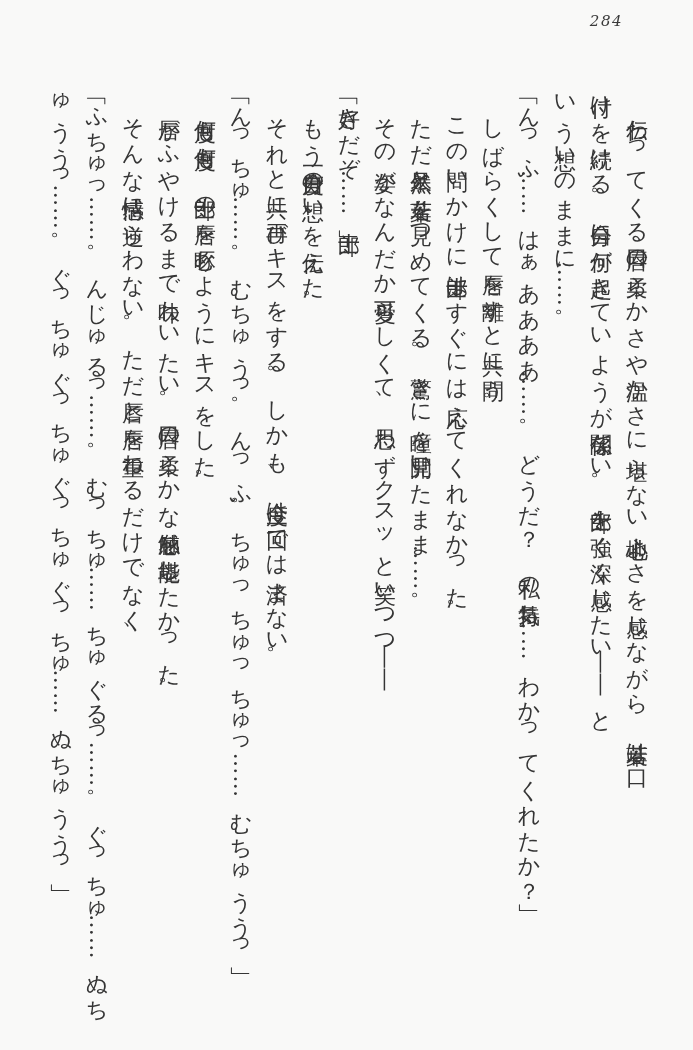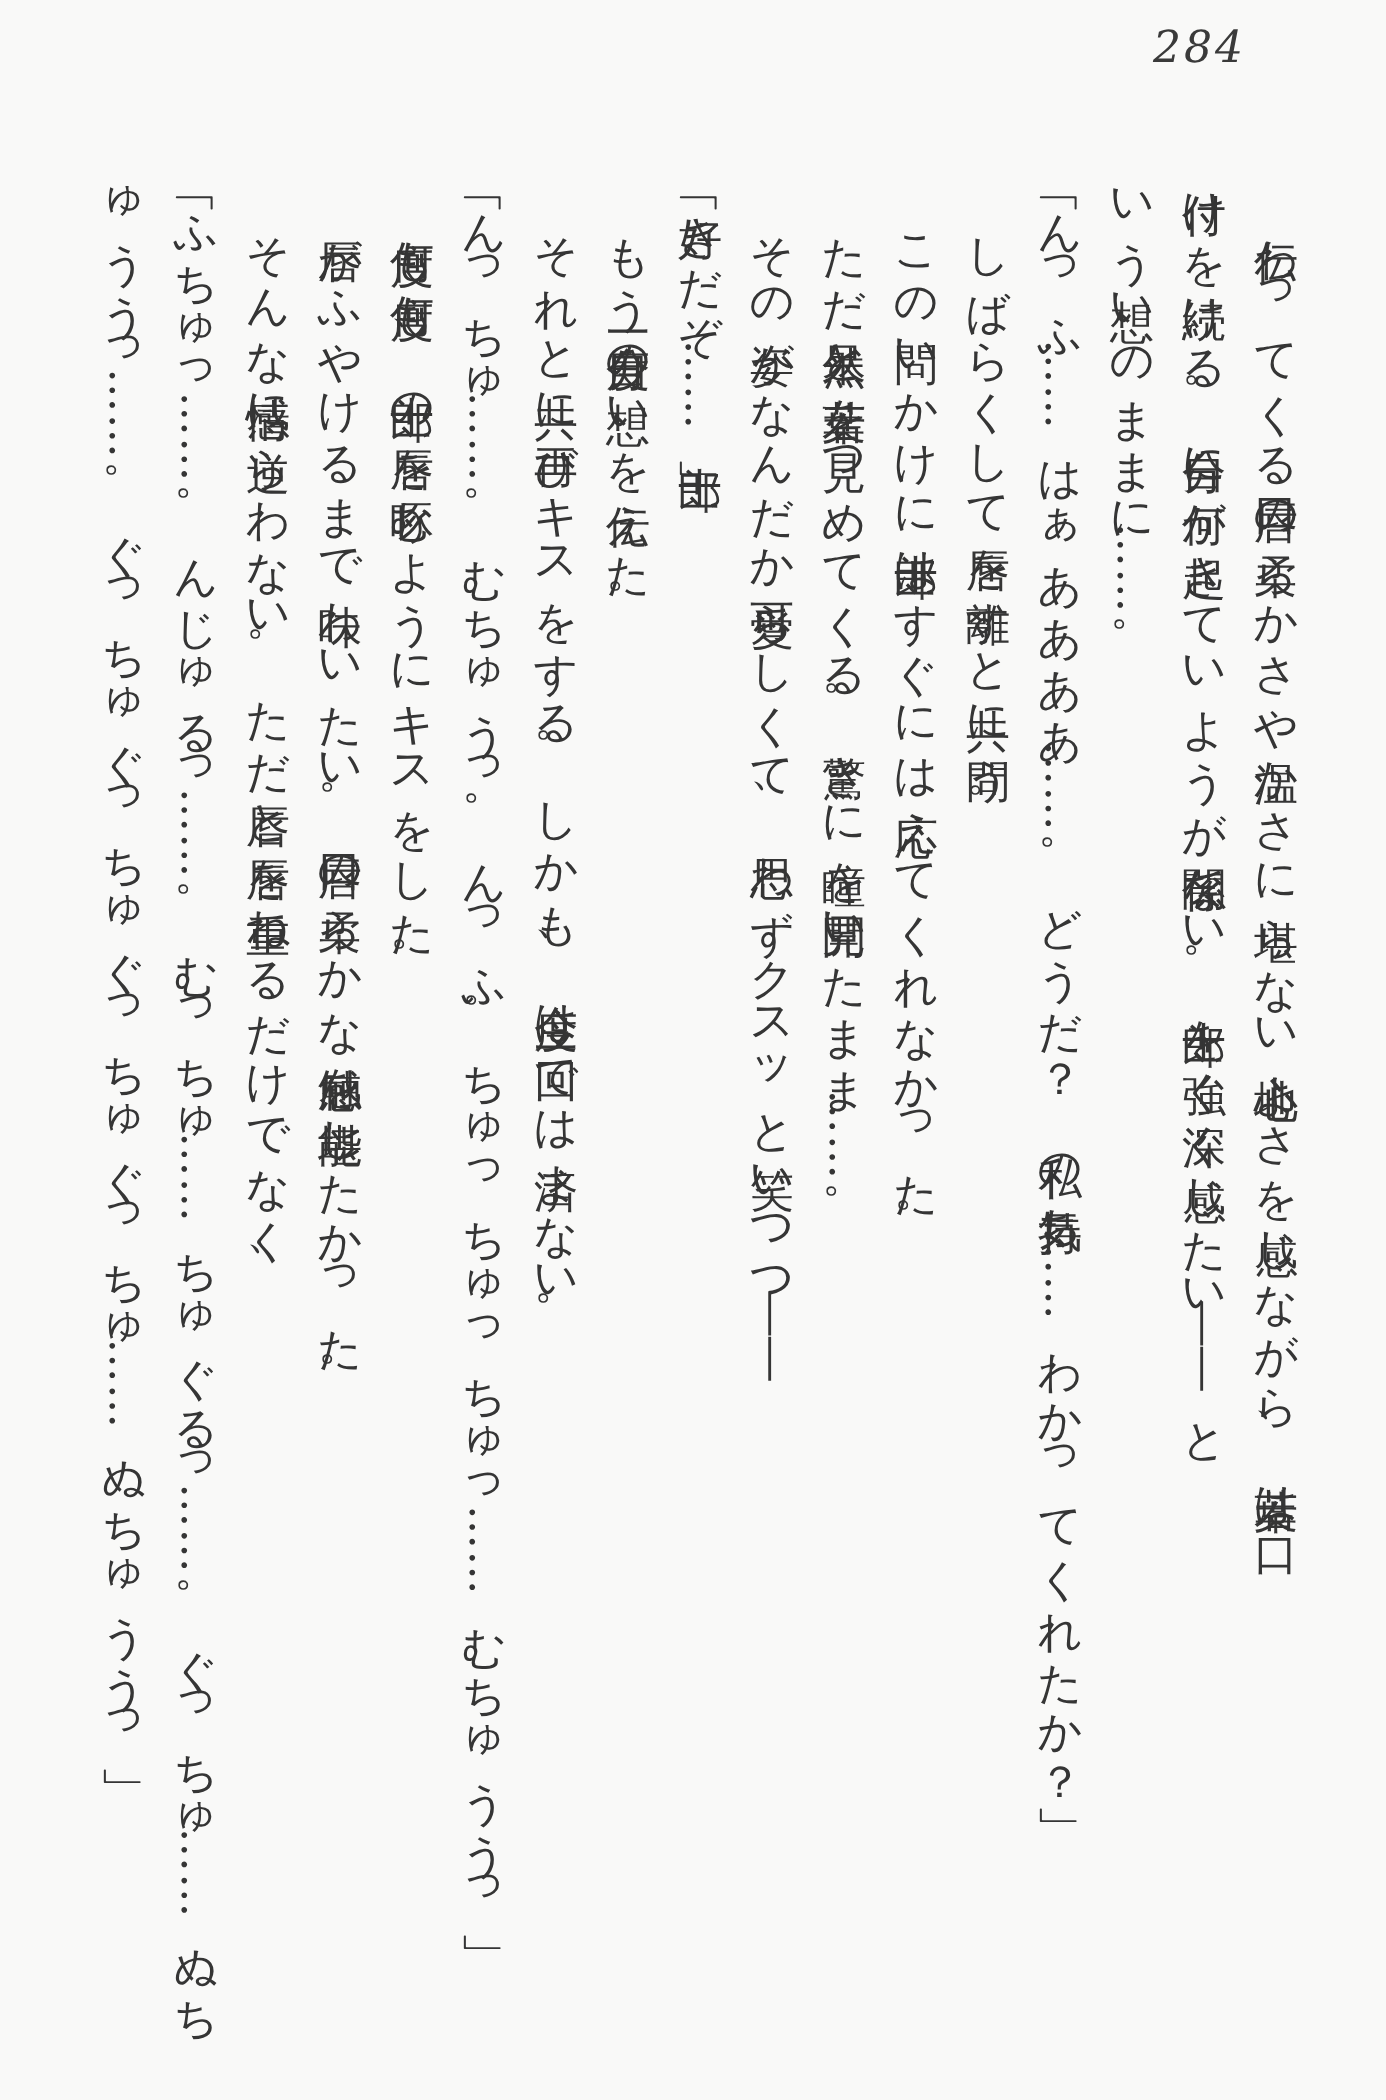--- a/index.html
+++ b/index.html
@@ -15,21 +15,21 @@
     font-family: "DejaVu Serif", "Liberation Serif", serif;
   }
   .page {
     position: absolute;
     inset: 0;
   }
   .page-number {
     position: absolute;
     top: 12px;
     right: 70px;
-    font-size: 22px;
+    font-size: 15px;
     letter-spacing: 1.5px;
     color: #3a3a3a;
     font-style: italic;
   }
   .text-block {
     position: absolute;
     top: 80px;
     right: 38px;
     height: 880px;
     writing-mode: vertical-rl;

